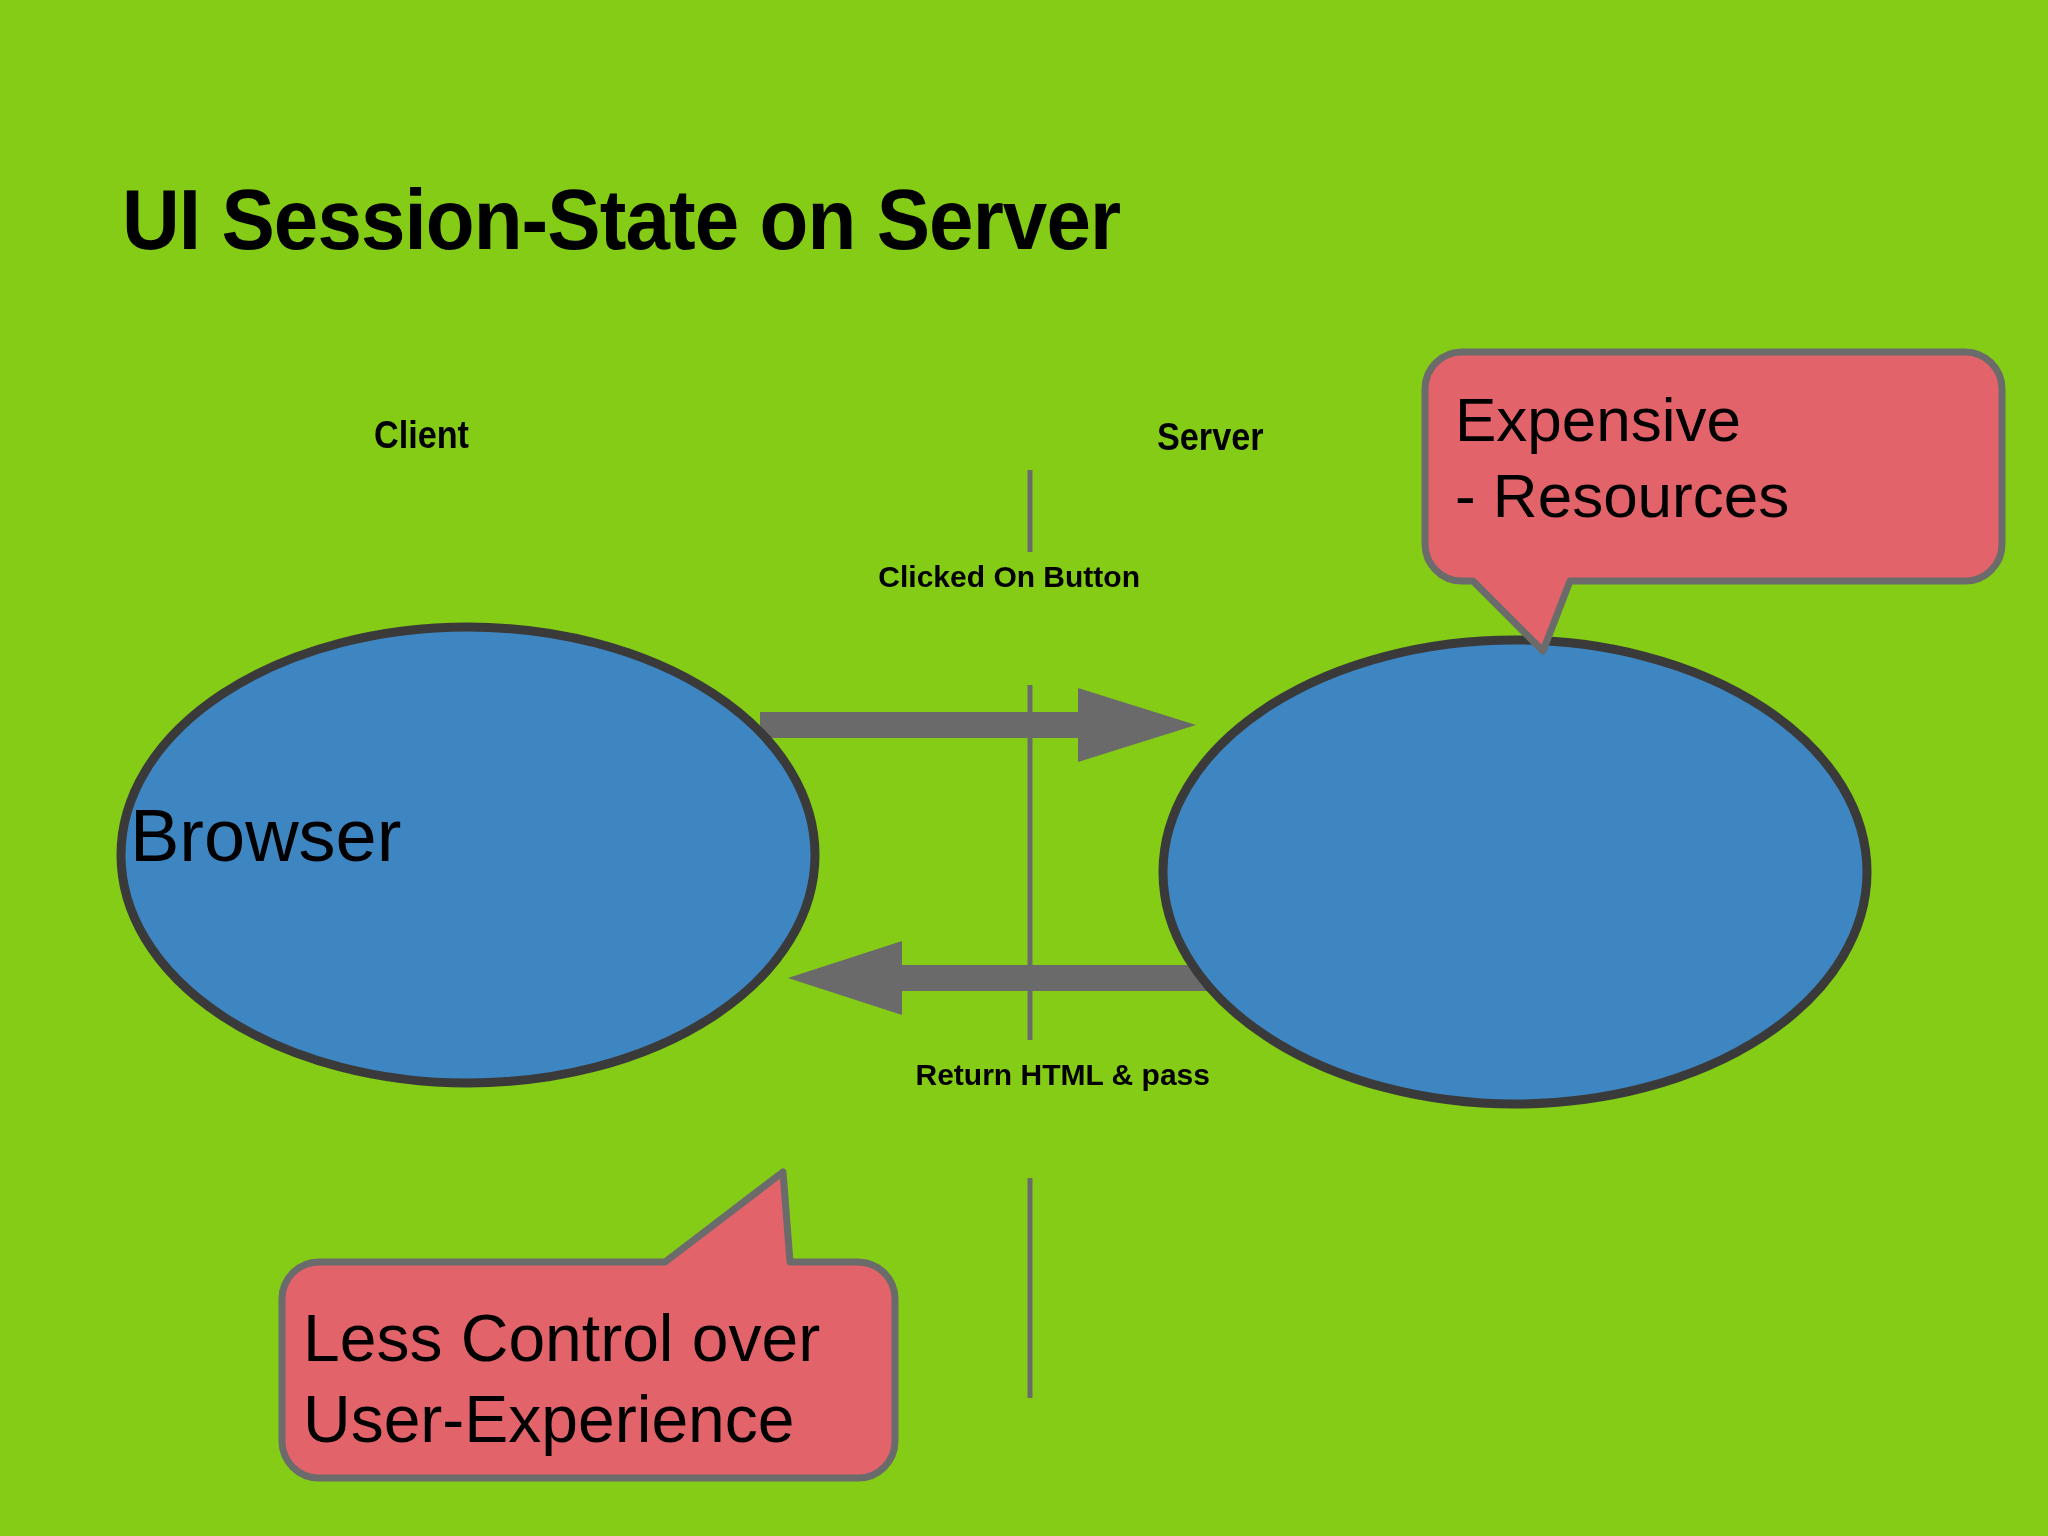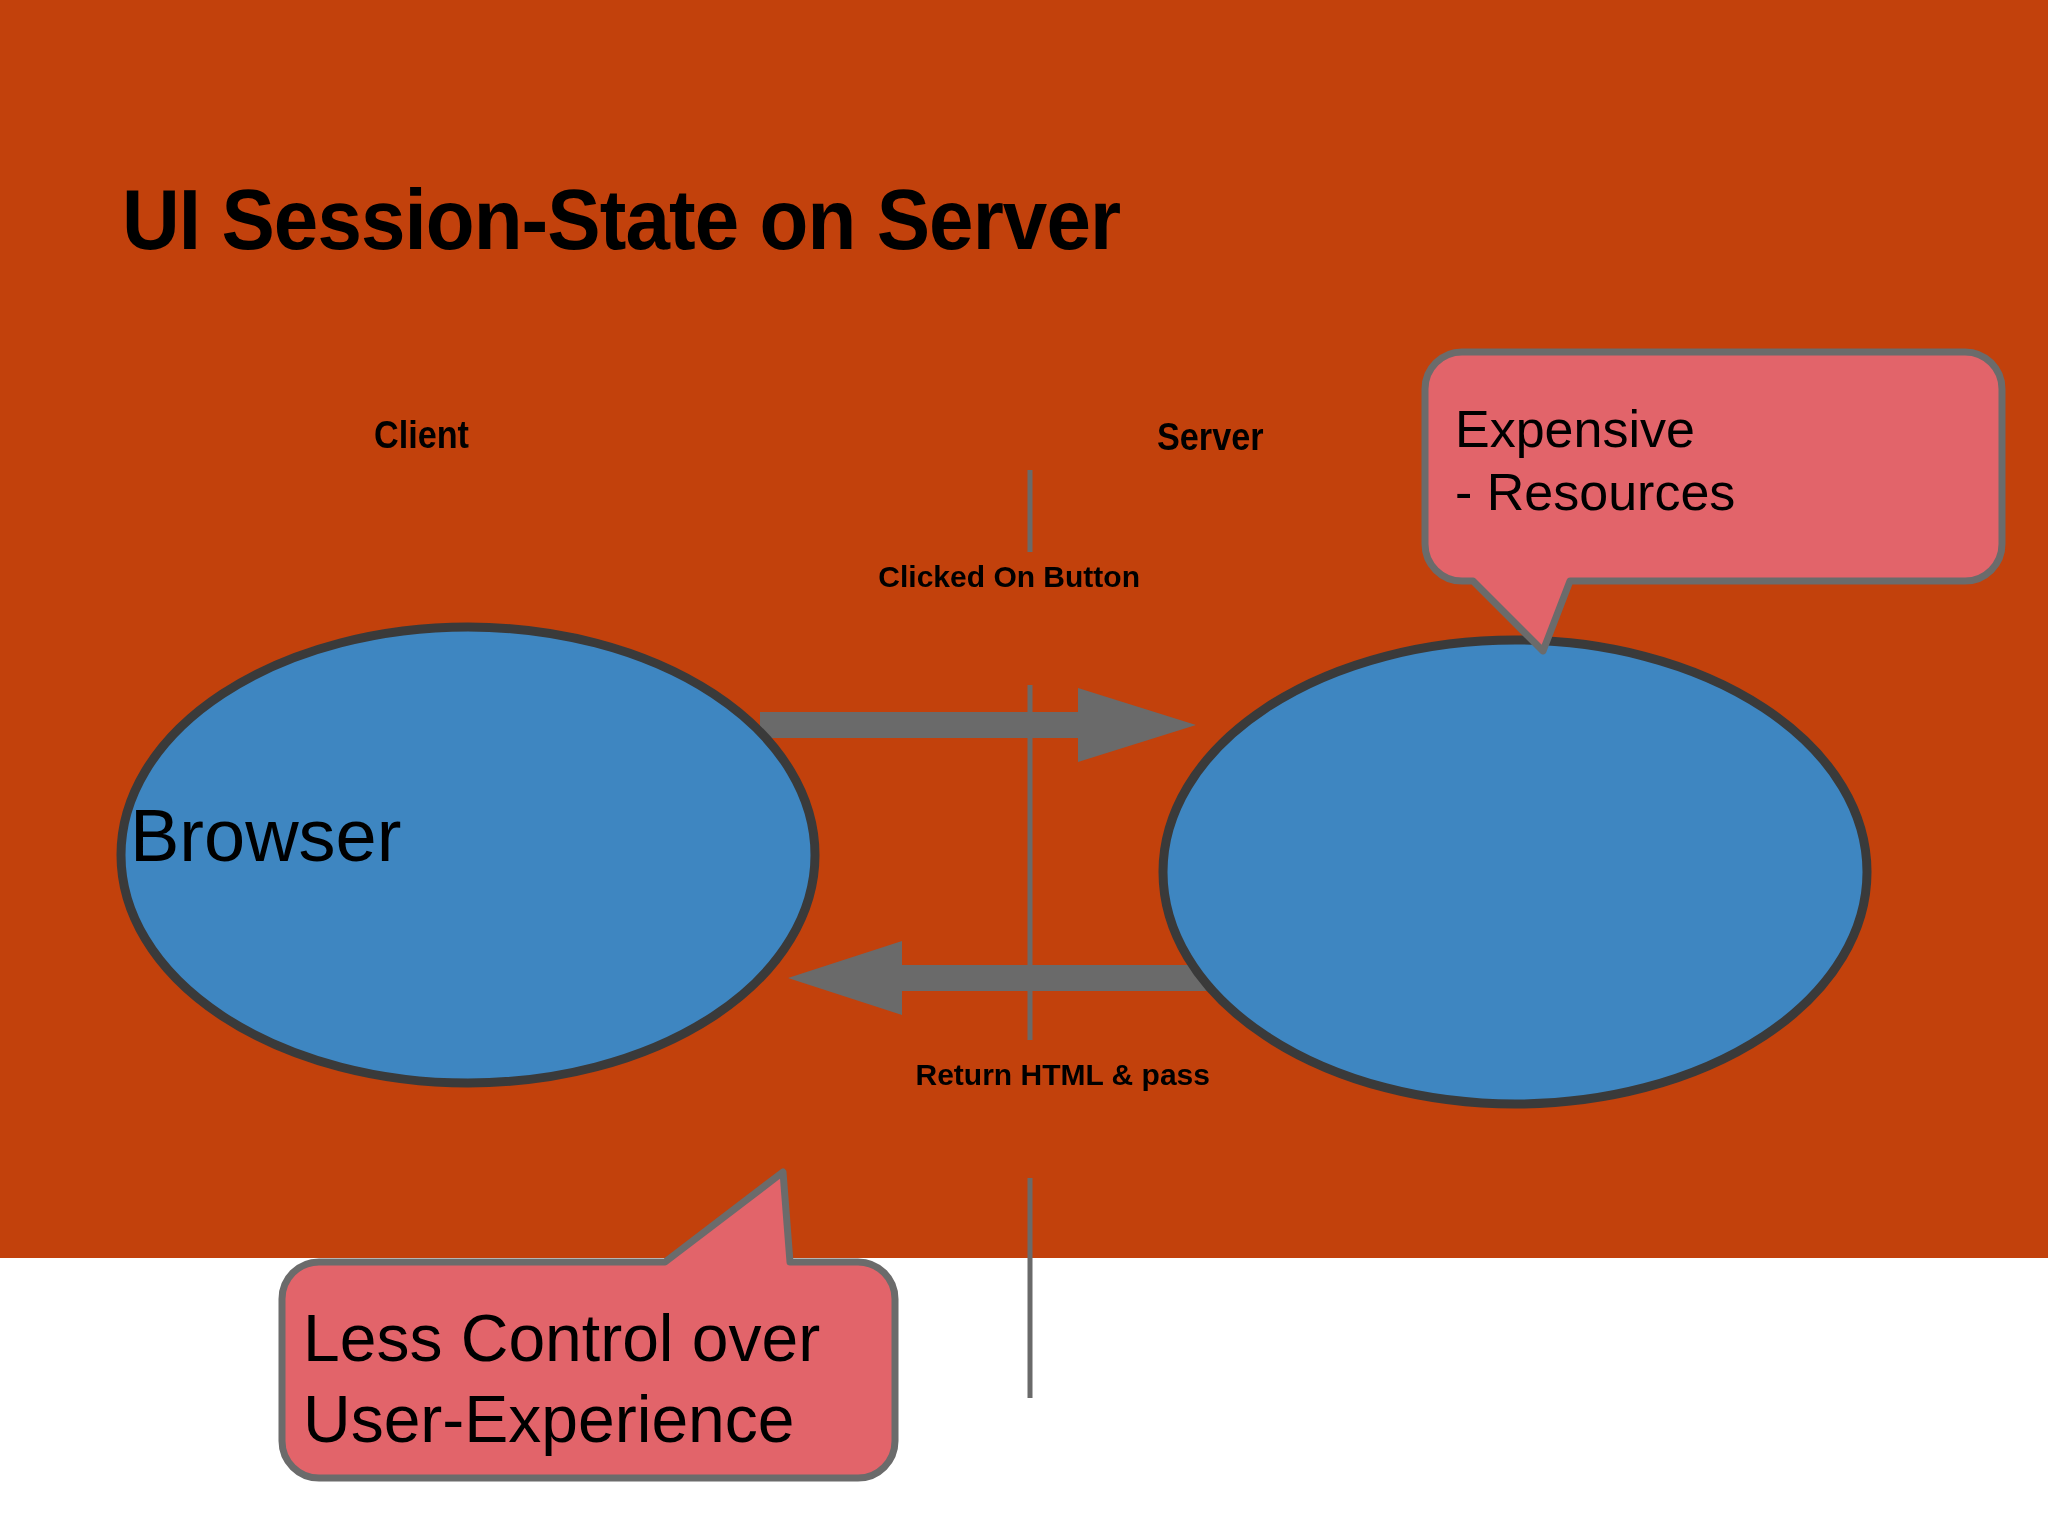--- a/index.html
+++ b/index.html
@@ -9,22 +9,22 @@
   }
   body {
     width: 2048px;
     height: 1536px;
     font-family: "Liberation Sans", sans-serif;
     overflow: hidden;
   }
   #slide {
     position: relative;
     width: 2048px;
-    height: 1258px;
-    background: #c2410c;
+    height: 1536px;
+    background: #84cc16;
   }
   #diagram-svg {
     position: absolute;
     left: 0;
     top: 0;
     width: 2048px;
     height: 1536px;
   }
   .slide-title {
     position: absolute;
@@ -95,23 +95,23 @@
   .callout-text {
     position: absolute;
     color: #000000;
     line-height: 1.22;
     font-weight: normal;
     white-space: pre;
     pointer-events: none;
   }
   #callout-top-text {
     left: 1455px;
-    top: 398px;
+    top: 382px;
     width: 560px;
-    font-size: 52px;
+    font-size: 62px;
   }
   #callout-bottom-text {
     left: 303px;
     top: 1298px;
     width: 580px;
     font-size: 66px;
   }
 </style>
 </head>
 <body>

